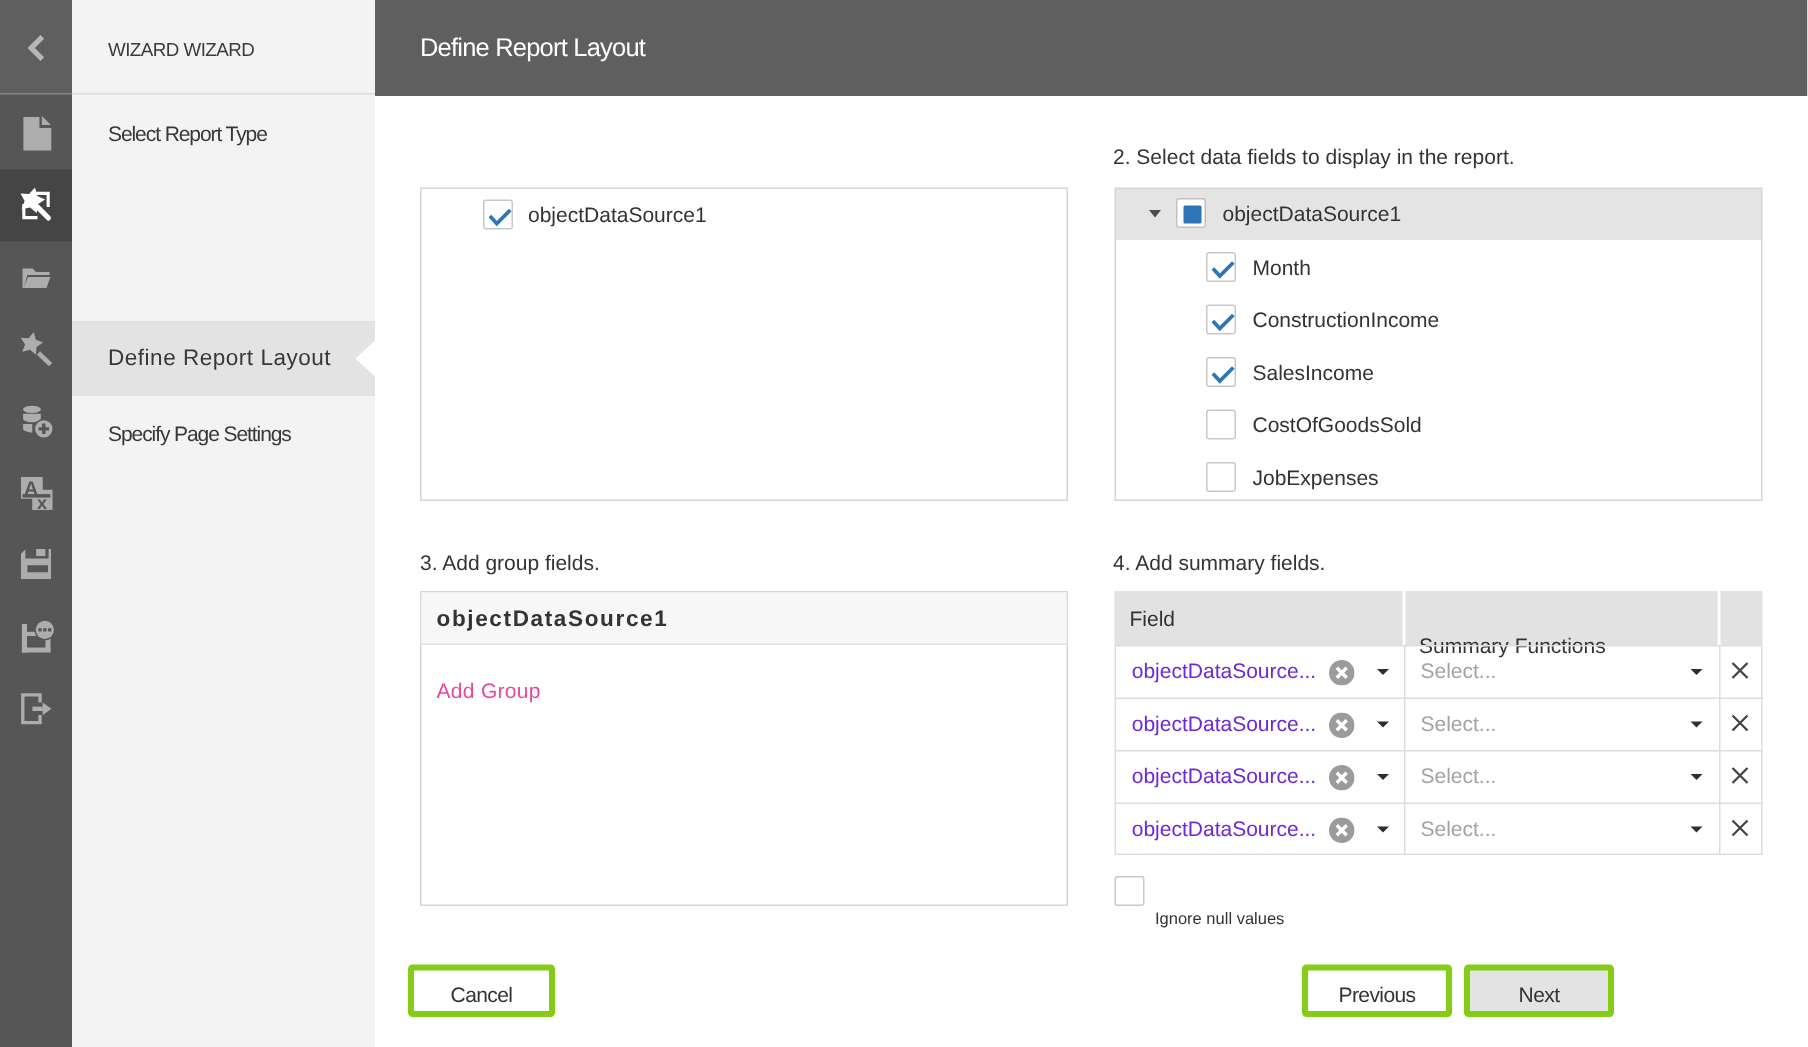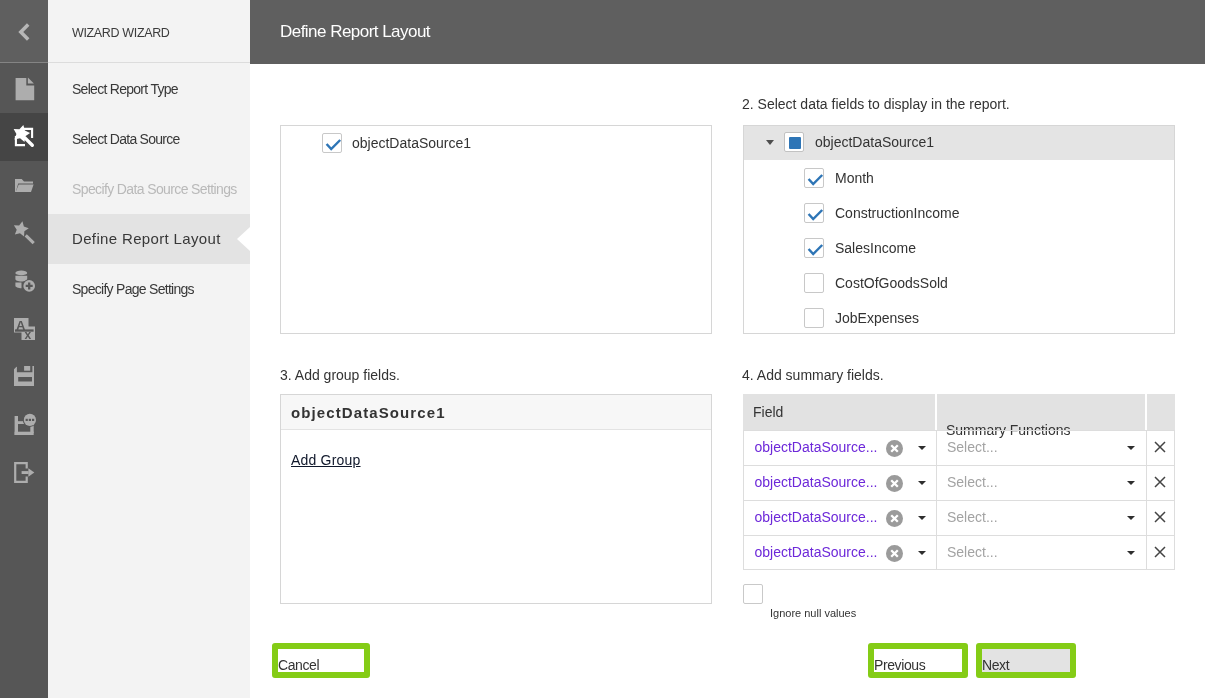--- a/index.html
+++ b/index.html
@@ -39,33 +39,33 @@
   .cb svg { position:absolute; left:1px; top:2px; overflow:visible; }
   .lbl { position:absolute; font-size:14px; height:17px; line-height:17px; color:#333; }
   
   #treehead { left:744px; top:126px; width:430px; height:34px; background:#e4e4e4; }
   .exp { position:absolute; width:0; height:0; border-left:4px solid transparent;
     border-right:4px solid transparent; border-top:5px solid #4d4d4d; }
   
   #gbheader { left:281px; top:395px; width:430px; height:35px; background:#f7f7f7;
     border-bottom:1px solid #e3e3e3; }
   #gbtitle { left:291px; top:404px; font-size:15px; font-weight:bold; letter-spacing:1.1px; }
-  #addgroup { left:291px; top:452px; font-size:14px; letter-spacing:0.2px; color:#0f172a;
-    text-decoration:underline; }
+  #addgroup { left:291px; top:452px; font-size:14px; letter-spacing:0.2px; color:#ec4899;
+    }
   
   .tline { background:#dddddd; }
   .thcell { background:#e2e2e2; }
   .thtext { position:absolute; font-size:14px; color:#333; height:17px; line-height:17px; }
   .rowtext { position:absolute; font-size:14px; color:#6d28d9; height:17px; line-height:17px; }
   .seltext { position:absolute; font-size:14px; color:#a3a3a3; height:17px; line-height:17px; }
   .darr { position:absolute; width:0; height:0; border-left:4.5px solid transparent;
     border-right:4.5px solid transparent; border-top:4.8px solid #2e2e2e; }
   
-  .btn { position:absolute; height:35px; line-height:33px; 
-    border:6px solid #84cc16; border-radius:3px; background:#fff; font-size:14px;
+  .btn { position:absolute; height:35px; line-height:33px; text-align:center;
+    border:4px solid #84cc16; border-radius:3px; background:#fff; font-size:14px;
     letter-spacing:-0.4px; color:#333; }
   .btn.def { background:#e3e3e3; }
 </style>
 </head>
 <body>
 <div id="root">
 
   <div class="abs" id="side"></div>
   <div class="abs" id="backstrip">
     <svg width="48" height="63" viewBox="0 0 48 63">
@@ -141,22 +141,20 @@
     <svg width="24" height="24" viewBox="0 0 24 24">
       <path d="M14.7 8.4 V3.2 H3.2 V21.8 H14.7 V16.6" fill="none" stroke="#adadad" stroke-width="2.2"></path>
       <rect x="9.6" y="11.1" width="7" height="2.9" fill="#adadad"></rect>
       <path d="M16.4 8.3 L22.3 12.55 L16.4 16.8 Z" fill="#adadad"></path>
     </svg>
   </div>
 
   <div class="abs" id="panel"></div>
   <div class="abs" id="panelhead">WIZARD WIZARD</div>
   <div class="abs mitem" style="top:64px">Select Report Type</div>
-  <div class="abs mitem" style="top:114px">Select Data Source</div>
-  <div class="abs mitem dis" style="top:164px; letter-spacing:-0.62px">Specify Data Source Settings</div>
   <div class="abs mitem act" style="top:214px">Define Report Layout</div>
   <div class="abs mitem" style="top:264px">Specify Page Settings</div>
   <div class="abs" id="notch"></div>
 
   <div class="abs" id="titlebar">Define Report Layout</div>
 
   <div class="abs box" style="left:280px; top:125px; width:432px; height:209px"></div>
   <div class="cb" style="left:322px; top:133px">
     <svg width="18" height="16" viewBox="0 0 18 16">
       <path d="M2.6 8 L7.2 13 L16.2 4" fill="none" stroke="#2e75b6" stroke-width="2.45"></path>

